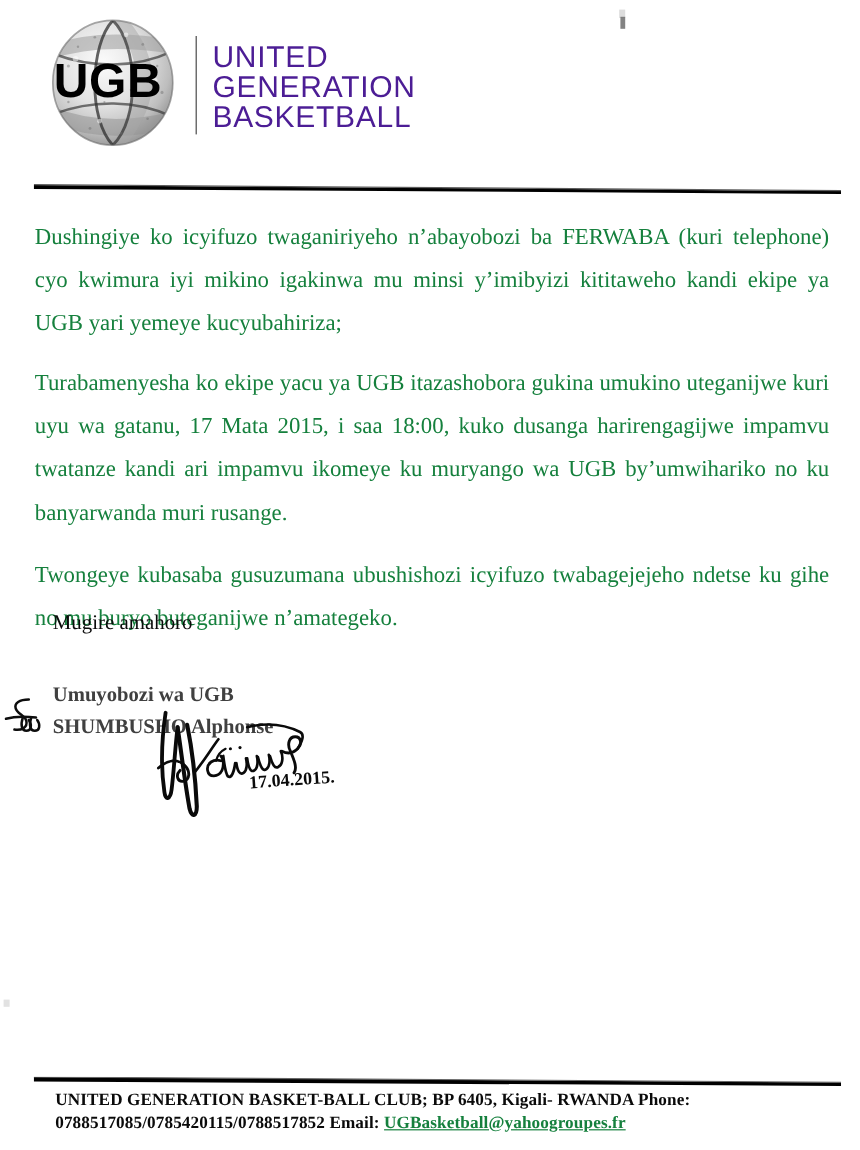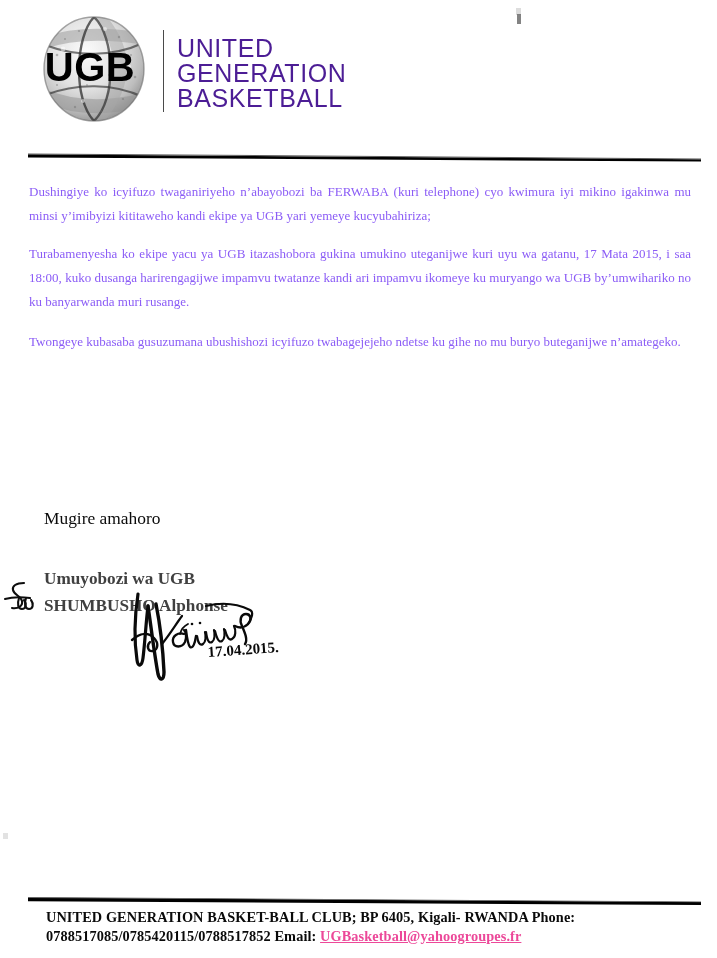--- a/index.html
+++ b/index.html
@@ -90,24 +90,24 @@
   
   .body-copy {
     position: absolute;
     left: 29px;
     top: 180px;
     width: 662px;
   }
   .para {
     text-align: justify;
     text-justify: inter-word;
-    font-size: 13px;
-    line-height: 24px;
+    font-size: 19px;
+    line-height: 36px;
     margin: 0 0 16px 0;
-    color: #8b5cf6;
+    color: #15803d;
   }
   .para.p1 { margin-bottom: 14px; }
   .para.p2 { }
   .para.p3 { margin-bottom: 0; }
   .para:last-child { margin-bottom: 0; }
 
   
   .closing {
     position: absolute;
     left: 44px;
@@ -189,21 +189,21 @@
     width: 650px;
     font-size: 14.3px;
     line-height: 18.5px;
     font-weight: bold;
     color: #0a0a0a;
     letter-spacing: 0.1px;
   }
   .footer .line { display: block; white-space: nowrap; }
   .footer .email-link {
     text-decoration: underline;
-    color: #ec4899;
+    color: #15803d;
   }
 </style>
 </head>
 <body>
 
 <div class="page">
 
   <div class="letterhead">
 
     <div class="logo-ball">

